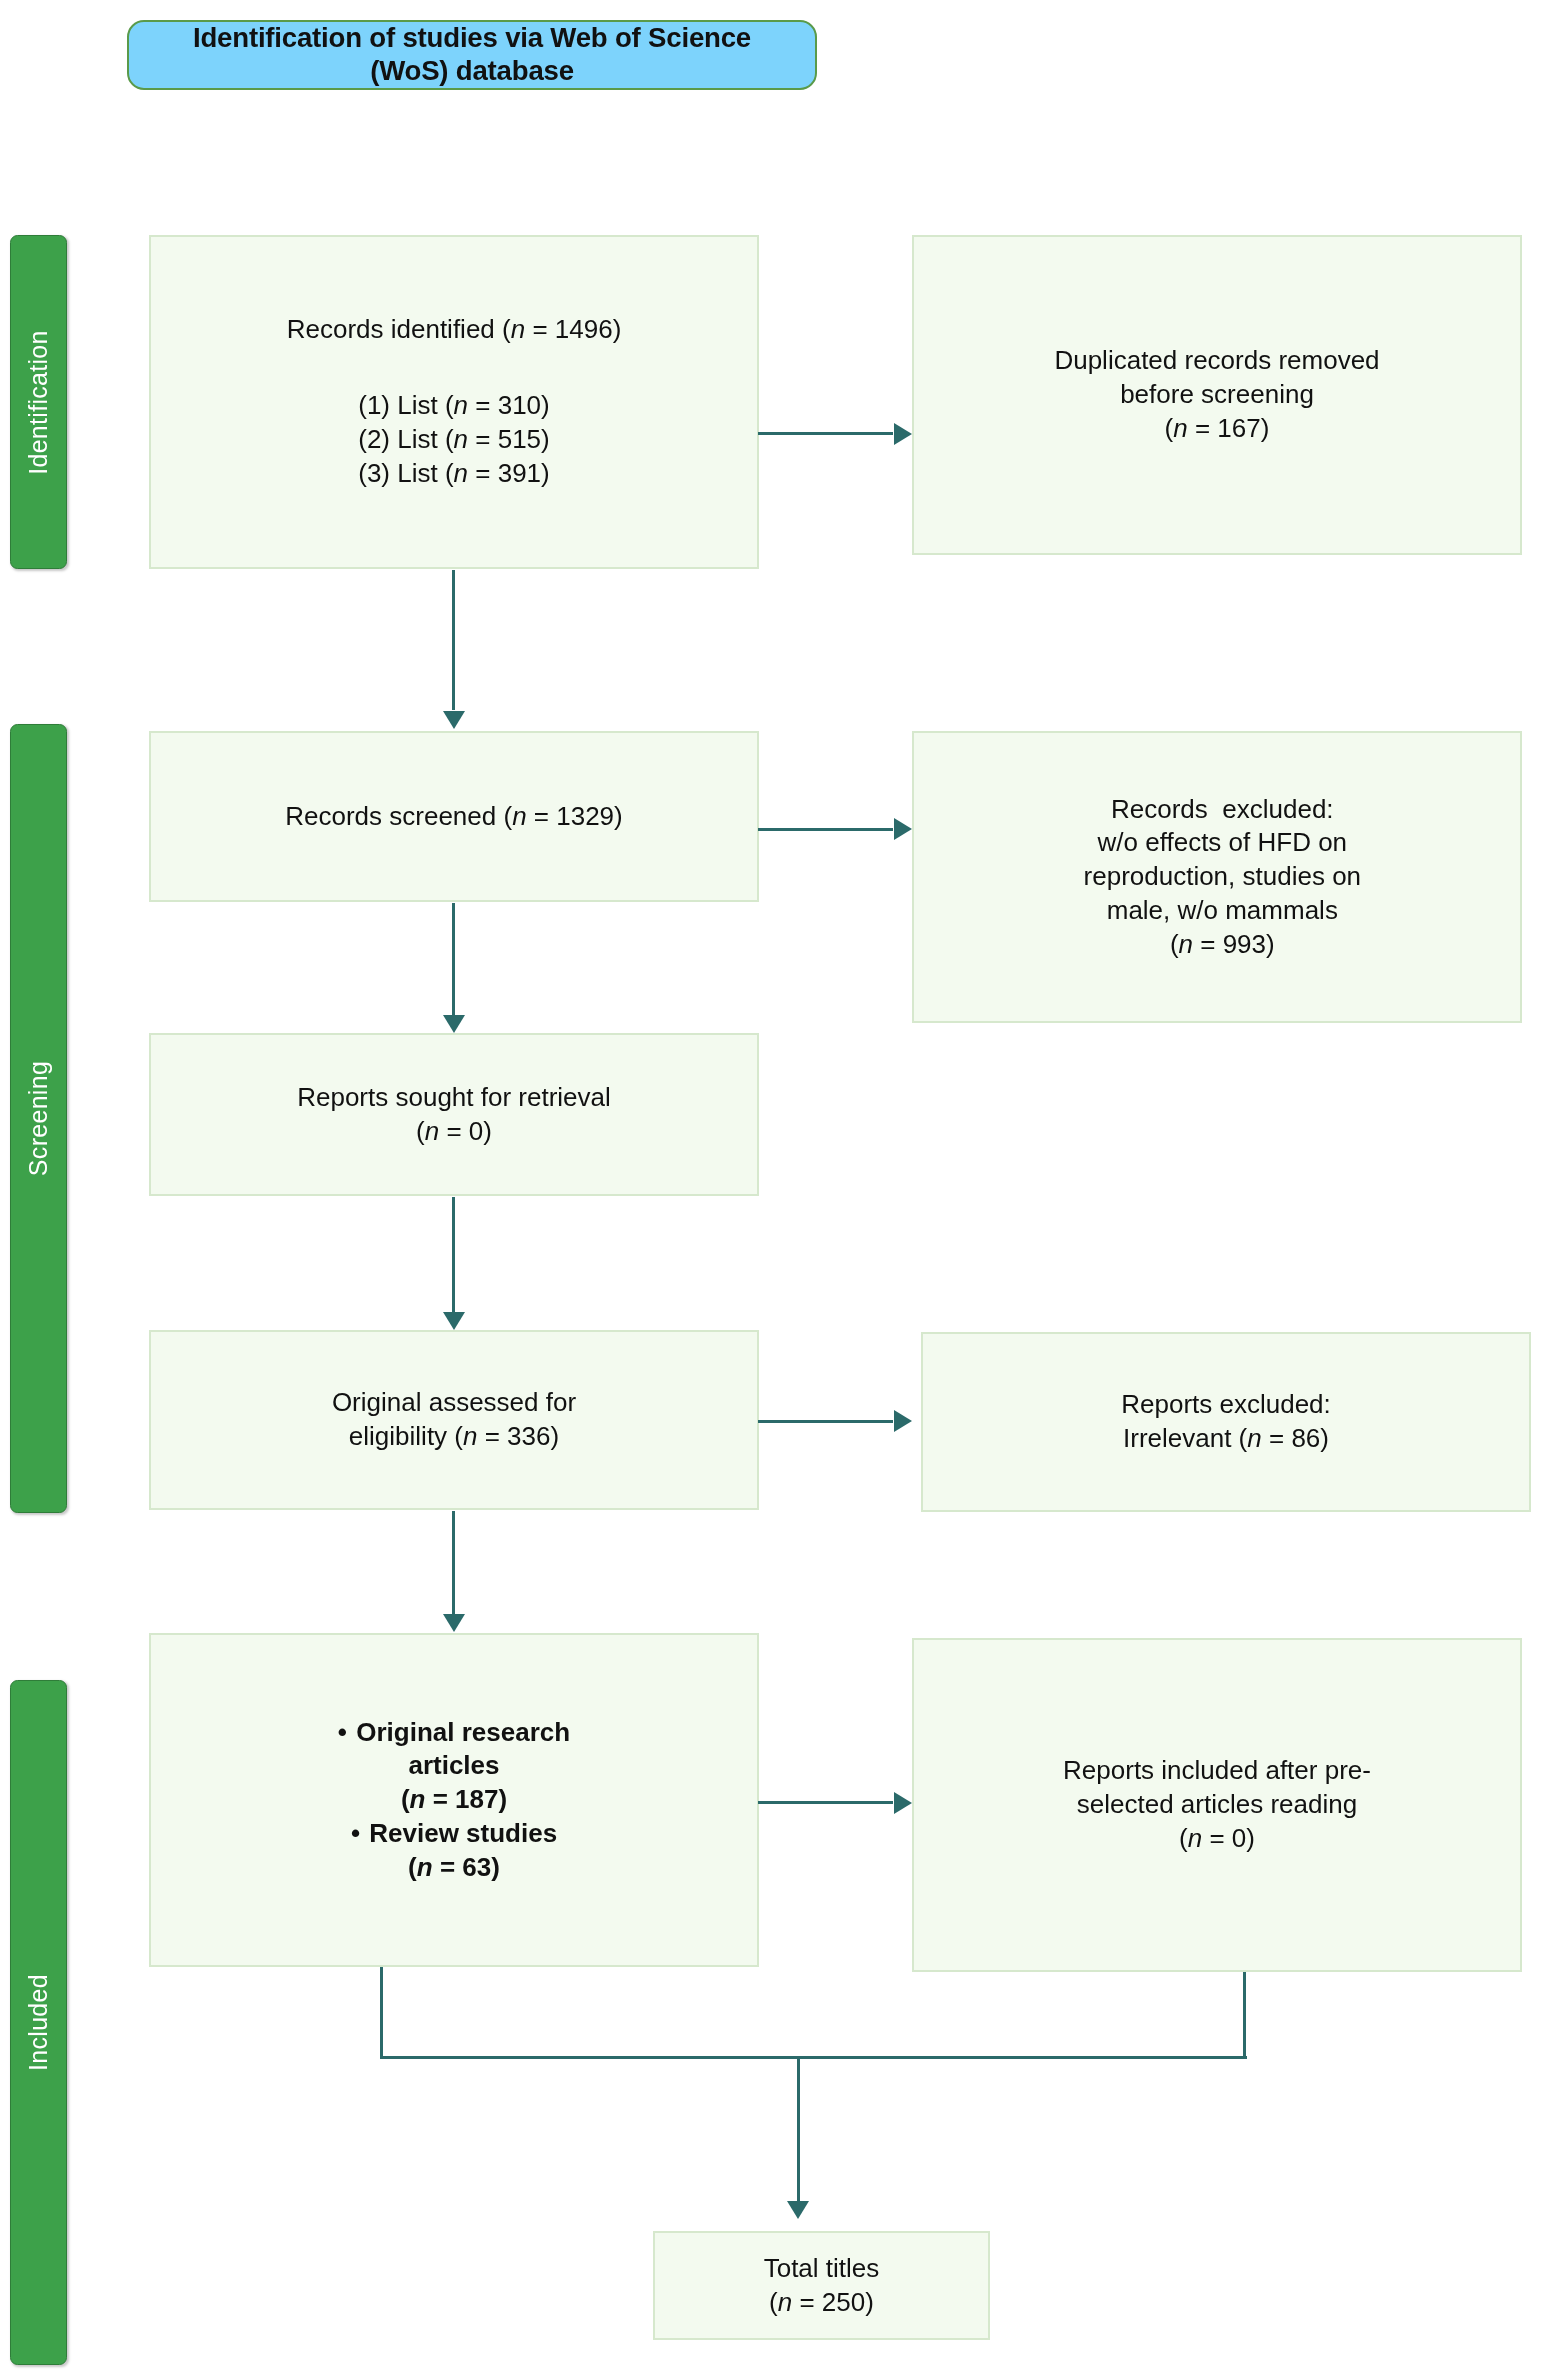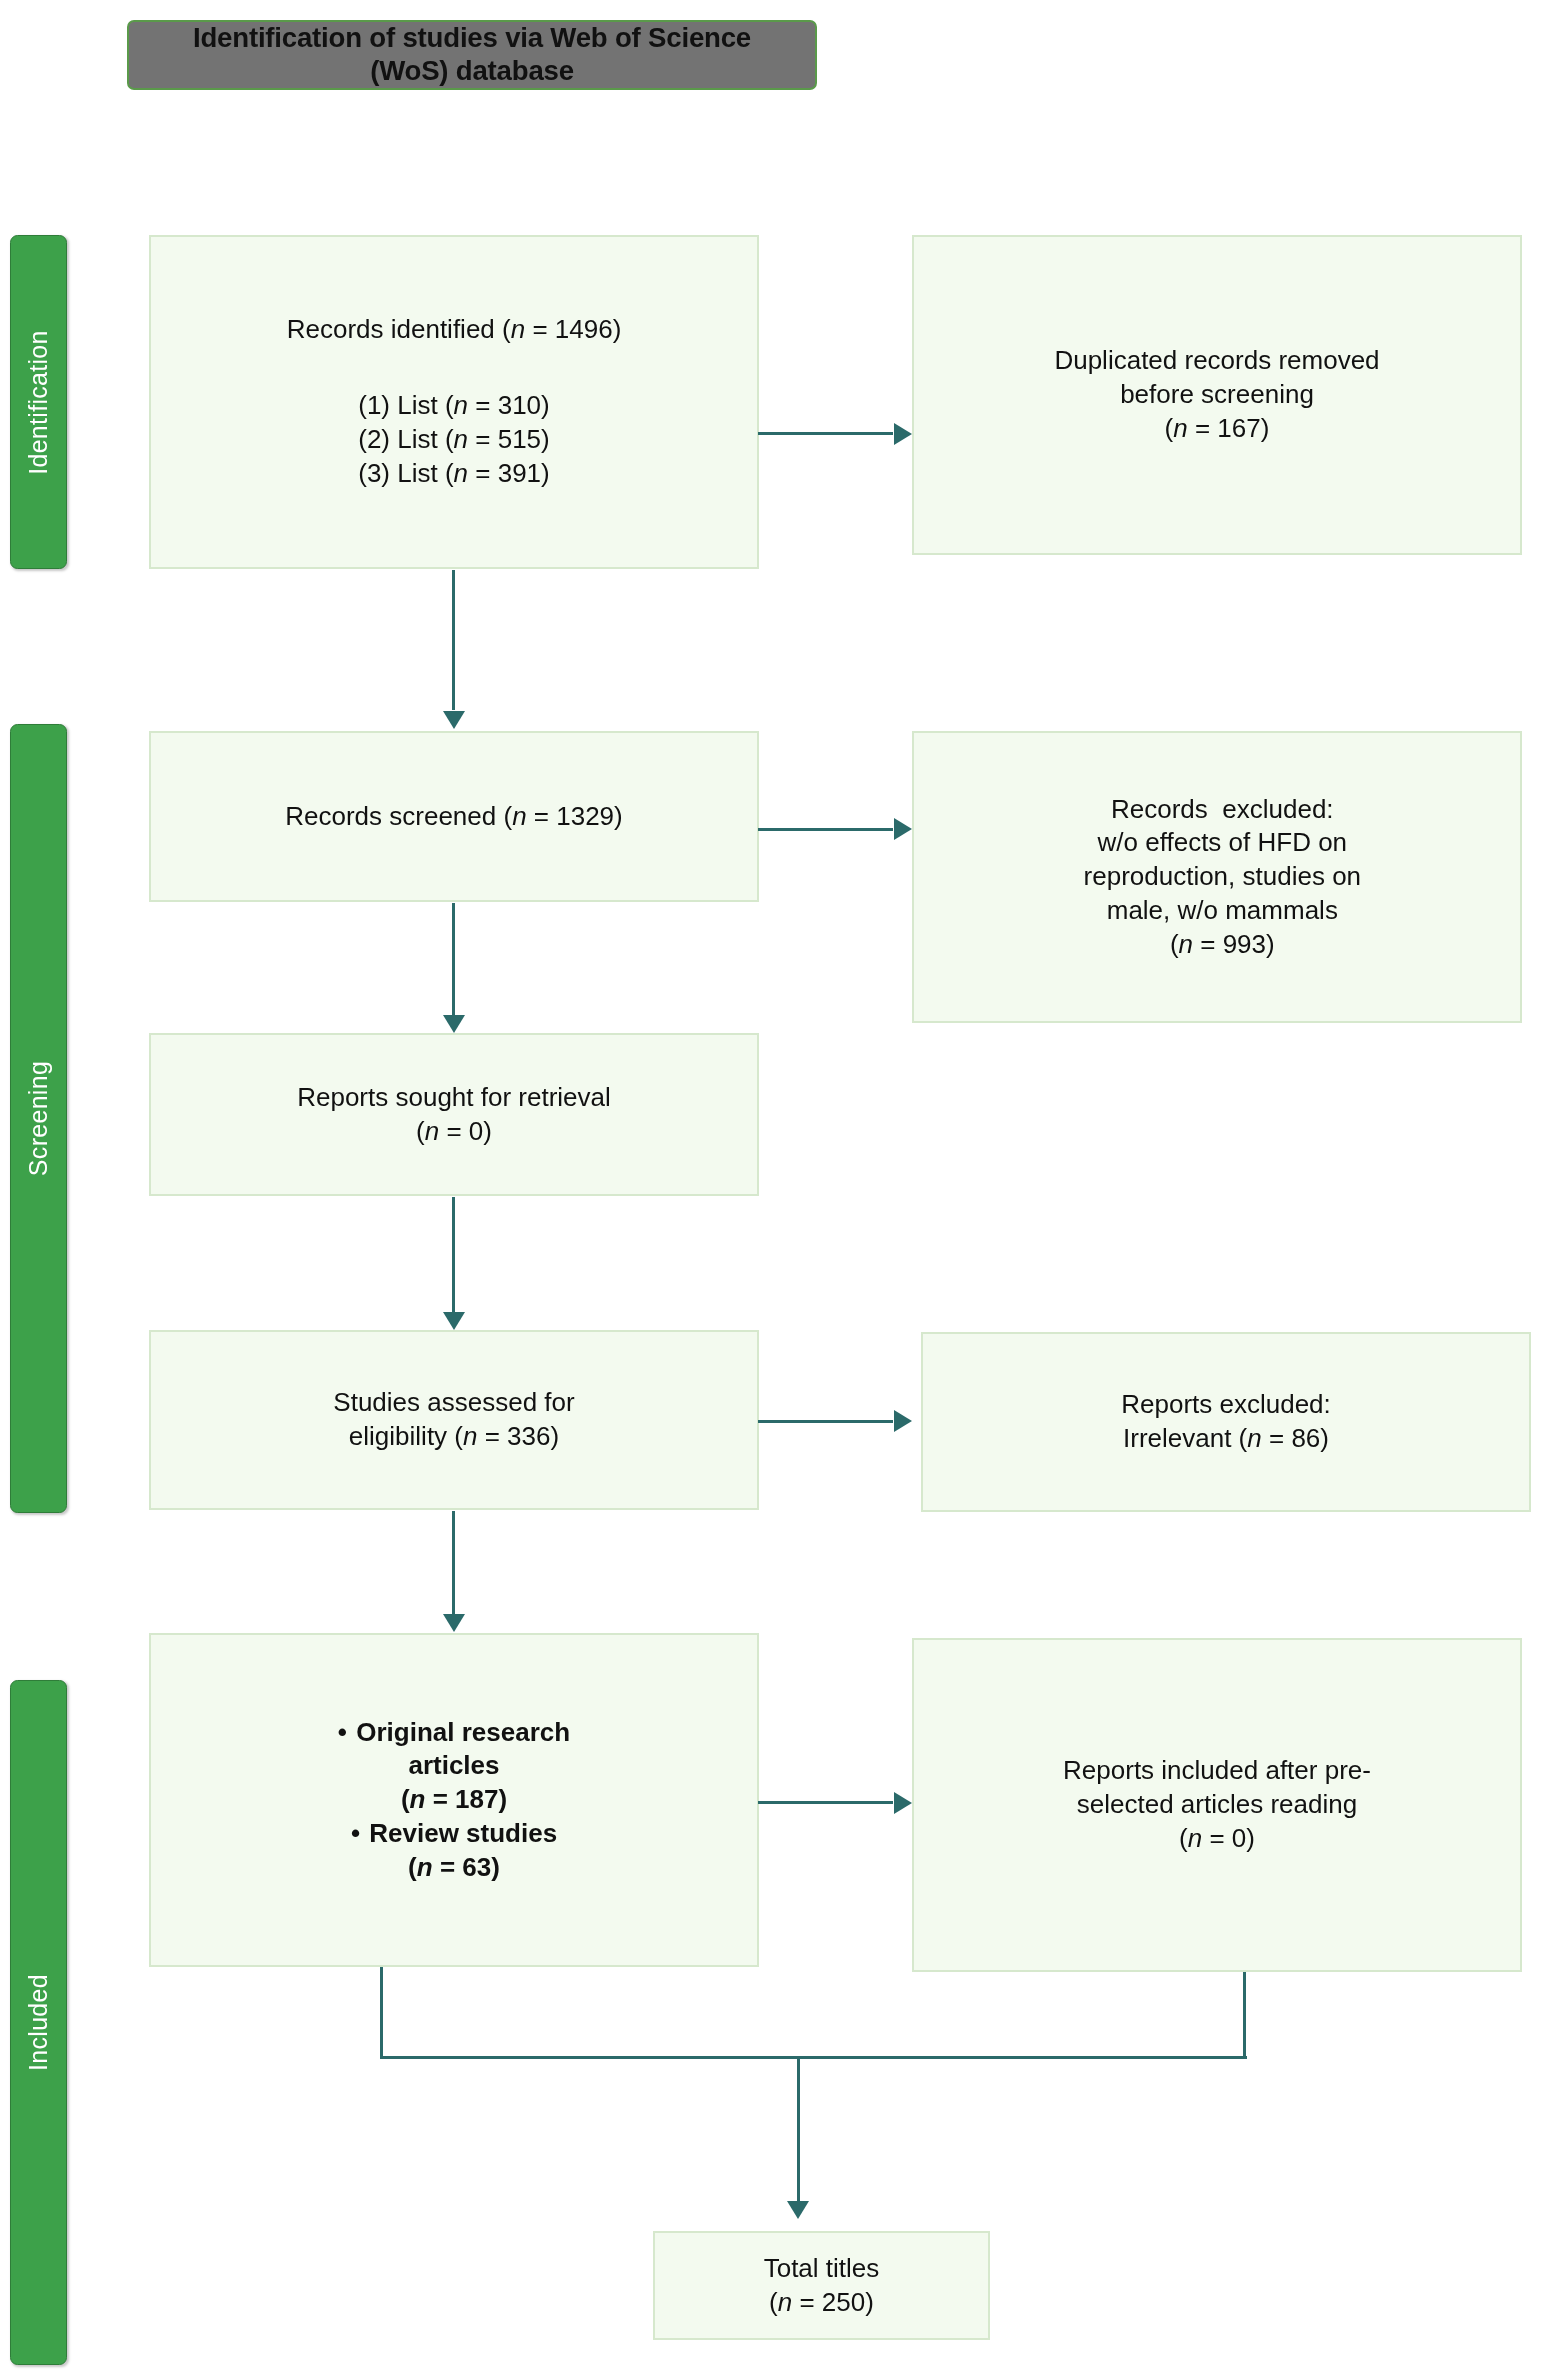--- a/index.html
+++ b/index.html
@@ -21,23 +21,23 @@
   }
 
   
   .header-box {
     position: absolute;
     left: 127px;
     top: 20px;
     width: 690px;
     height: 70px;
     box-sizing: border-box;
-    background: #737373;
+    background: #7dd3fc;
     border: 2.5px solid #5a9a4a;
-    border-radius: 7px;
+    border-radius: 17px;
     display: flex;
     align-items: center;
     justify-content: center;
     text-align: center;
     padding: 3.3px 11.7px;
   }
   .header-box .title-text {
     font-size: 27.6px;
     font-weight: bold;
     line-height: 1.18;
@@ -226,21 +226,21 @@
 
   <div class="flow-box" id="box-reports-sought">
     <div class="box-text">
       <span class="sub">Reports sought for retrieval</span>
       <span class="sub"><span>(</span><em class="n-italic">n</em><span> = 0)</span></span>
     </div>
   </div>
 
   <div class="flow-box" id="box-reports-assessed">
     <div class="box-text">
-      <span class="sub">Studies assessed for</span>
+      <span class="sub">Original assessed for</span>
       <span class="sub"><span>eligibility (</span><em class="n-italic">n</em><span> = 336)</span></span>
     </div>
   </div>
 
   <div class="flow-box" id="box-reports-excluded">
     <div class="box-text">
       <span class="sub">Reports excluded:</span>
       <span class="sub"><span>Irrelevant (</span><em class="n-italic">n</em><span> = 86)</span></span>
     </div>
   </div>

